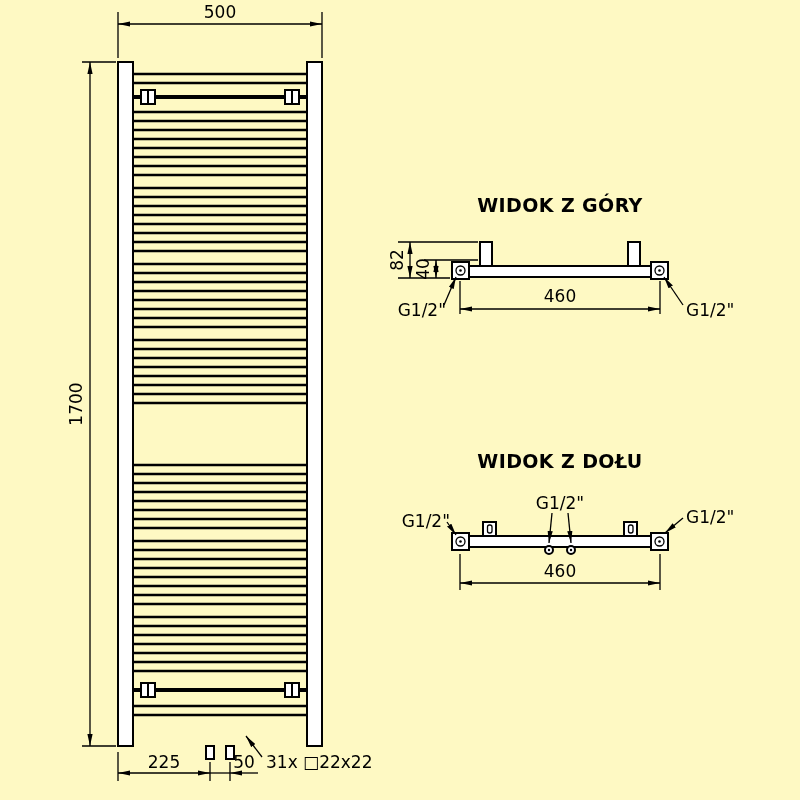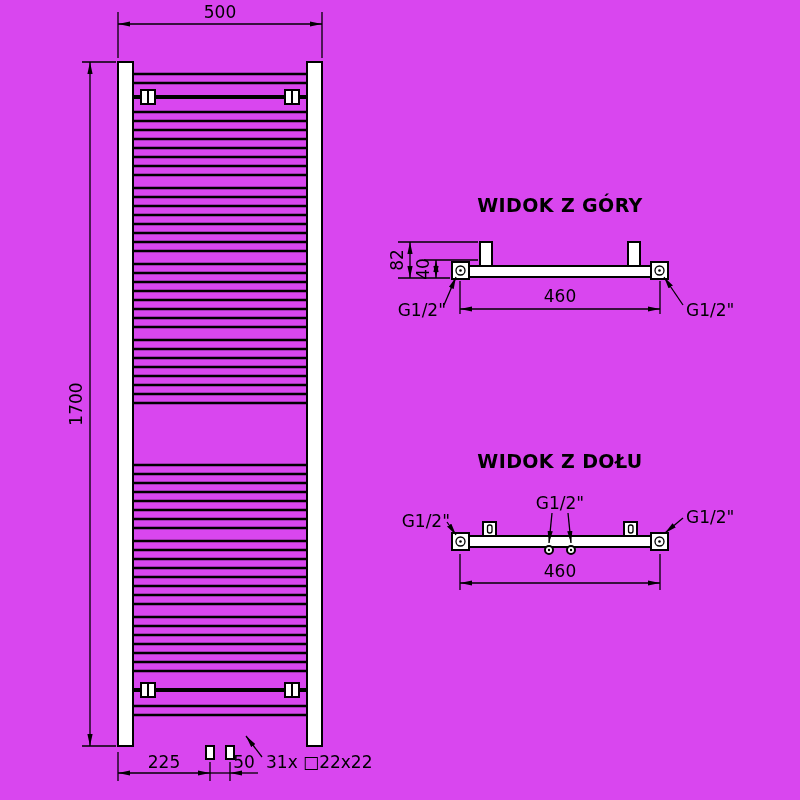--- a/index.html
+++ b/index.html
@@ -1,16 +1,16 @@
 <!DOCTYPE html>
 <html><head>
 <meta charset="utf-8">
 <style>
   html,body{margin:0;padding:0;background:#fff;}
-  #canvas{position:relative;width:800px;height:800px;background:#d946ef;overflow:hidden;}
+  #canvas{position:relative;width:800px;height:800px;background:#fef9c3;overflow:hidden;}
   svg{display:block;}
   text{font-family:"DejaVu Sans","Liberation Sans",sans-serif;font-size:17px;fill:#000;}
   .title{font-size:19px;font-weight:700;letter-spacing:.4px;}
   .thin{stroke:#000;stroke-width:1.3;fill:none;}
   .med{stroke:#000;stroke-width:2;fill:none;}
   .bar{stroke:#000;stroke-width:4;fill:none;}
   .rung{stroke:#000;stroke-width:2.4;}
   .wh{fill:#fff;stroke:#000;stroke-width:2;}
   .dot{fill:#000;stroke:none;}
 </style>

